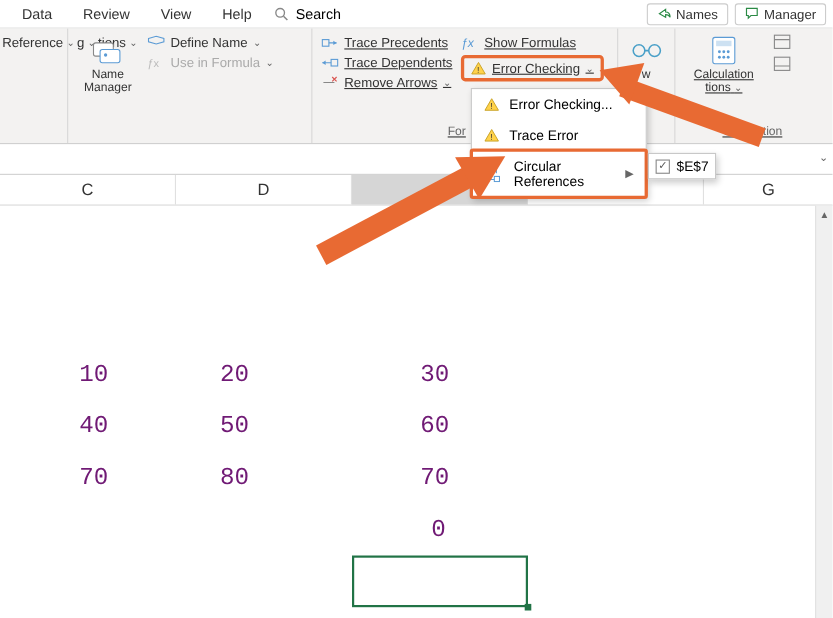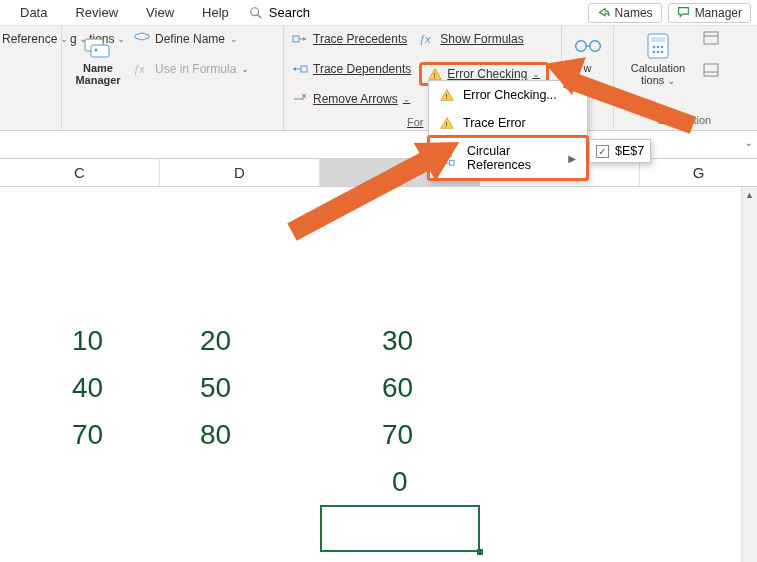--- a/index.html
+++ b/index.html
@@ -19,21 +19,21 @@
     .group-body { display: flex; gap: 8px; flex: 1; }
 
     .refcol { display: flex; flex-direction: row; gap: 2px; font-size: 12px; padding-top: 2px;}
     .refcol .row { display: flex; align-items: center; gap: 3px; white-space: nowrap; }
     .dd { font-size: 9px; color: #666; }
 
     .big-btn { display: flex; flex-direction: column; align-items: center; gap: 2px; width: 56px; cursor: pointer; padding-top:2px;}
     .big-btn .ico { width: 30px; height: 28px; display:flex; align-items:center; justify-content:center;}
     .big-btn .lbl { font-size: 11px; text-align: center; line-height: 1.1; }
 
-    .list3 { display: flex; flex-direction: column; gap: 16px; padding-top:2px;}
+    .list3 { display: flex; flex-direction: column; gap: 4px; padding-top:2px;}
     .list3 .row { display: flex; align-items: center; gap: 5px; white-space: nowrap; cursor:pointer;}
     .disabled { color: #aaa; }
 
     
     .ec-bordered { border: 3px solid #e86a33; border-radius: 4px; background:#f3f2f1; }
     .ec-row { display: flex; align-items: center; gap: 5px; padding: 2px 6px; }
 
     
     .dropdown { position: absolute; left: 428px; top: 80px; width: 160px; background: #fff; border: 1px solid #c8c8c8; box-shadow: 2px 3px 6px rgba(0,0,0,0.2); font-size: 12.5px; z-index: 10; }
     .dropdown .item { display: flex; align-items: center; gap: 8px; padding: 6px 10px; cursor: pointer; }
@@ -50,21 +50,21 @@
     .fbar .ddright { position:absolute; right:4px; top:6px; font-size:10px; color:#666;}
 
     
     .colheads { height: 28px; border-bottom: 1px solid #d0d0d0; display: flex; font-size: 15px; color: #333; background:#fff; }
     .colheads .ch { border-right: 1px solid #e0e0e0; display:flex; align-items:center; justify-content:center; }
     .ch.selected { background: #d6d6d6; }
 
     
     .sheet { position: relative; background:#fff; }
     .cellrow { display: flex; height: 47px; }
-    .cell { display:flex; align-items:center; padding: 0 10px; font-size: 28px; font-family: Liberation Sans, sans-serif; color:#14532d; }
+    .cell { display:flex; align-items:center; padding: 0 10px; font-size: 22px; font-family: Liberation Mono, monospace; color:#701a75; }
 
     .colC { width: 160px; justify-content:flex-start; padding-left:72px;}
     .colD { width: 160px; justify-content:flex-start; padding-left:40px;}
     .colE { width: 160px; justify-content:flex-start; padding-left:62px;}
 
     .sel-box { position:absolute; border: 2px solid #217346; background: rgba(0,0,0,0); }
     .sel-handle { position:absolute; width:6px; height:6px; background:#217346; }
 
     
     .arrow { position:absolute; z-index: 20; }
@@ -136,21 +136,21 @@
   <div class="group" style="width:222px;">
     <div class="group-body">
       <div class="big-btn">
         <div class="ico">
           <svg width="30" height="26" viewBox="0 0 30 26">
               <rect x="2" y="6" width="18" height="12" rx="2" fill="#fff" stroke="#888"></rect>
               <rect x="8" y="12" width="18" height="12" rx="2" fill="#fff" stroke="#5b9bd5"></rect>
               <circle cx="13" cy="17" r="1.5" fill="#5b9bd5"></circle>
             </svg>
         </div>
-        <div class="lbl"><span style="white-space:pre-line;font-weight:bold;">Name
+        <div class="lbl"><span style="white-space:pre-line;">Name
 Manager</span></div>
       </div>
       <div class="list3">
         <div class="row">
           <span>
               <svg width="16" height="14" viewBox="0 0 16 14">
                 <path d="M1 3l7-2 7 2v3l-7 2-7-2z" fill="none" stroke="#5b9bd5"></path>
               </svg>
             </span>
           <span>Define Name</span> 
@@ -240,21 +240,21 @@
               <circle cx="25" cy="10" r="6" fill="none" stroke="#4aa0c8" stroke-width="1.6"></circle>
               <path d="M15 10h4" stroke="#4aa0c8" stroke-width="1.6"></path>
             </svg>
         </div>
         <div class="lbl">w</div>
       </div>
     </div>
     <div class="group-label"></div>
   </div>
 
-  <div class="group" style="width:140px; border-right:none;">
+  <div class="group" style="width:140px; border-right:none;text-decoration:underline;">
     <div class="group-body">
       <div class="big-btn" style="width:72px;">
         <div class="ico">
           <svg width="26" height="28" viewBox="0 0 26 28">
               <rect x="3" y="2" width="20" height="24" rx="2" fill="#fff" stroke="#5b9bd5"></rect>
               <rect x="6" y="5" width="14" height="5" fill="#5b9bd5" opacity="0.3"></rect>
               <circle cx="9" cy="15" r="1.3" fill="#5b9bd5"></circle>
               <circle cx="13" cy="15" r="1.3" fill="#5b9bd5"></circle>
               <circle cx="17" cy="15" r="1.3" fill="#5b9bd5"></circle>
               <circle cx="9" cy="20" r="1.3" fill="#5b9bd5"></circle>

